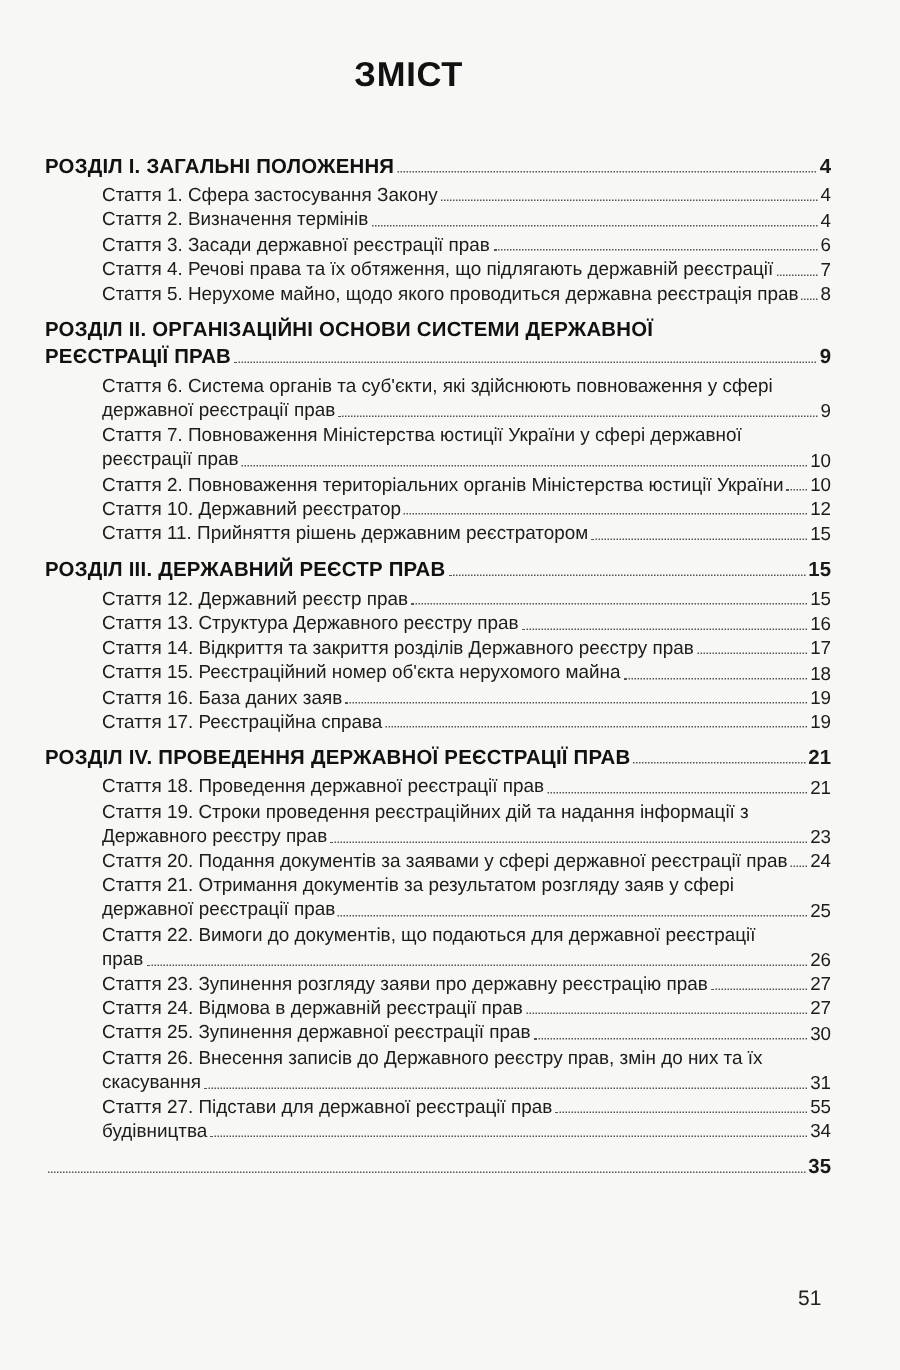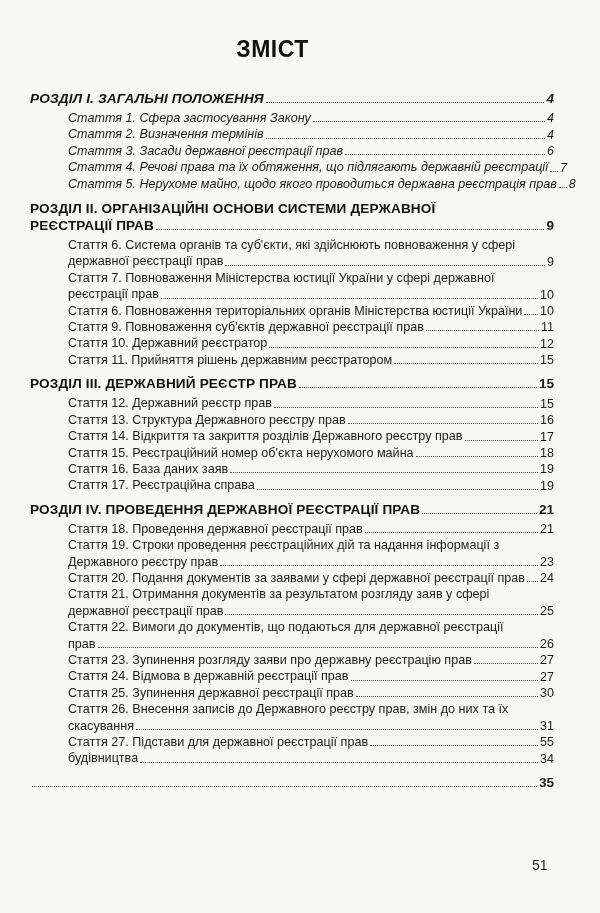--- a/index.html
+++ b/index.html
@@ -11,21 +11,21 @@
     position: relative;
   }
   .page { position: absolute; left: 0; top: 0; width: 600px; height: 913px; }
   .title {
     position: absolute; top: 36px; left: 0; width: 545px;
     text-align: center; font-weight: bold; font-size: 23px; letter-spacing: 0.5px;
     color: #111;
   }
   .toc { position: absolute; top: 90px; left: 30px; width: 524px; }
   .section { margin-top: 7px; }
-  .section:first-child { margin-top: 0; font-style: italic; }
+  .section:first-child { margin-top: 12px; }
   .sec-line, .art-line {
     display: flex; align-items: flex-end;
   }
   .sec-head {
     font-weight: bold; font-size: 13.6px; line-height: 17px; color: #111;
     letter-spacing: 0.15px;
   }
   .leader {
     flex: 1 1 auto; border-bottom: 1.3px dotted #555; margin: 0 2px 4px 2px; min-width: 8px;
   }
@@ -108,30 +108,23 @@
           <div class="art">
             <div class="art-first"><span class="">Стаття 7. Повноваження Міністерства юстиції України у сфері державної</span></div>
             <div class="art-line">
               <span class="art-last">реєстрації прав</span>
               <span class="leader"></span>
               <span class="pg">10</span>
             </div>
           </div>
           <div class="art">
             <div class="art-line">
-              <span class="art-last">Стаття 6. Повноваження територіальних органів Міністерства юстиції України</span>
+              <span class="art-last">Стаття 2. Повноваження територіальних органів Міністерства юстиції України</span>
               <span class="leader"></span>
               <span class="pg">10</span>
-            </div>
-          </div>
-          <div class="art">
-            <div class="art-line">
-              <span class="art-last">Стаття 9. Повноваження суб'єктів державної реєстрації прав</span>
-              <span class="leader"></span>
-              <span class="pg">11</span>
             </div>
           </div>
           <div class="art">
             <div class="art-line">
               <span class="art-last">Стаття 10. Державний реєстратор</span>
               <span class="leader"></span>
               <span class="pg">12</span>
             </div>
           </div>
           <div class="art">

